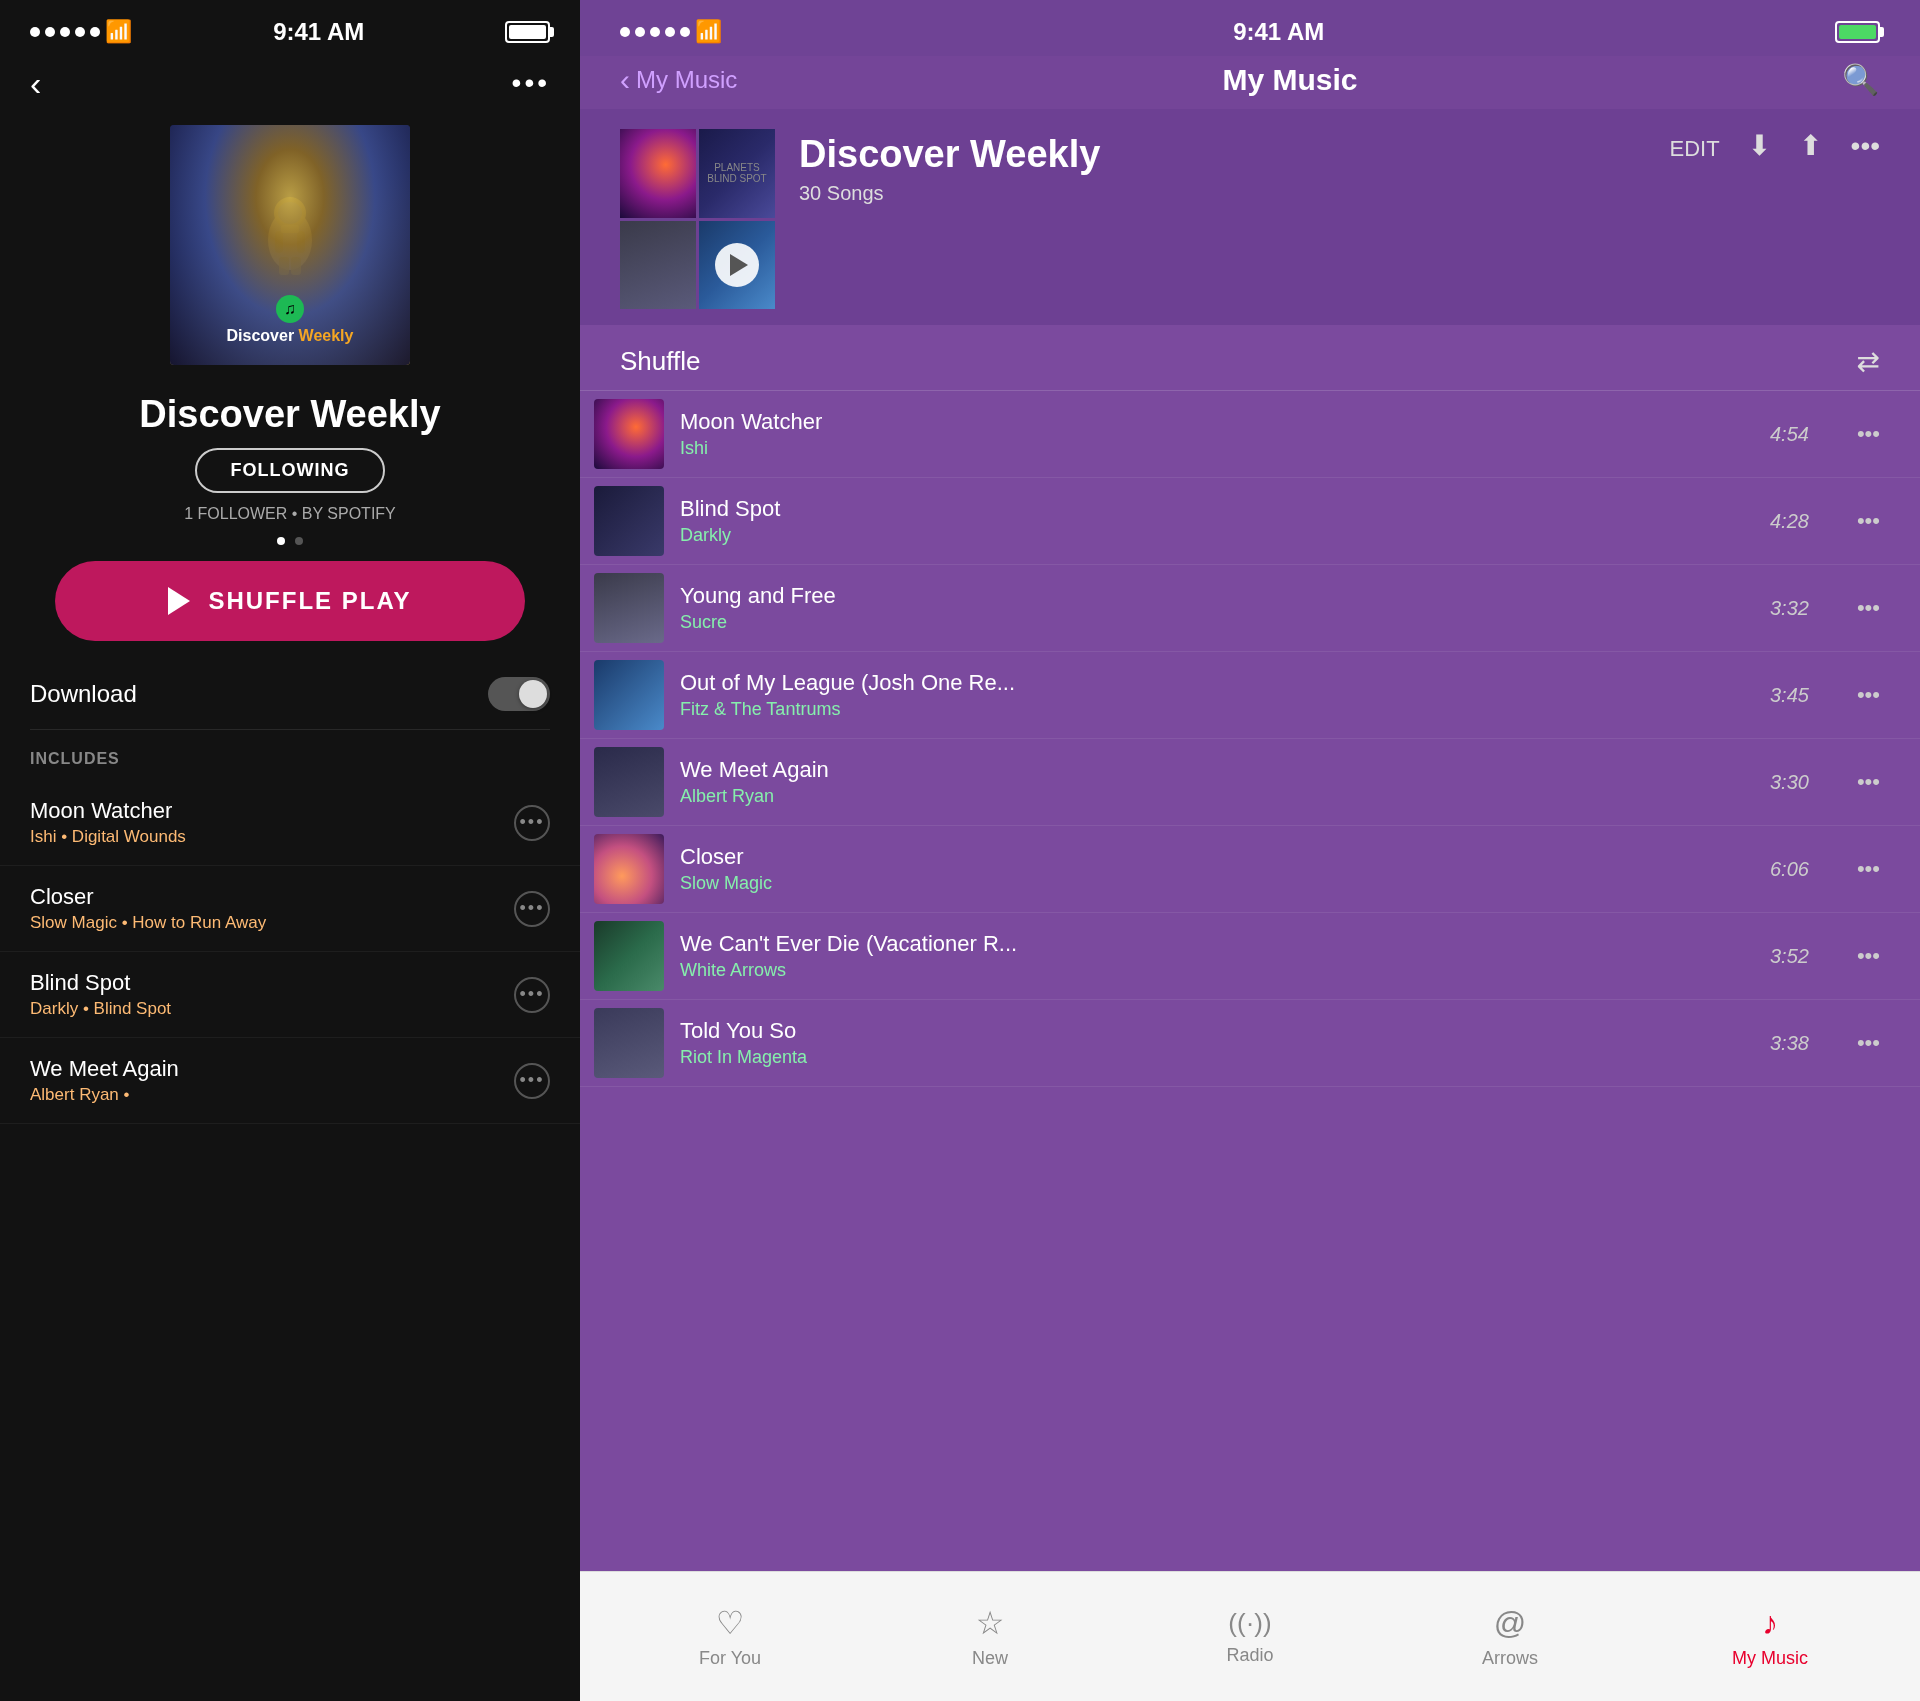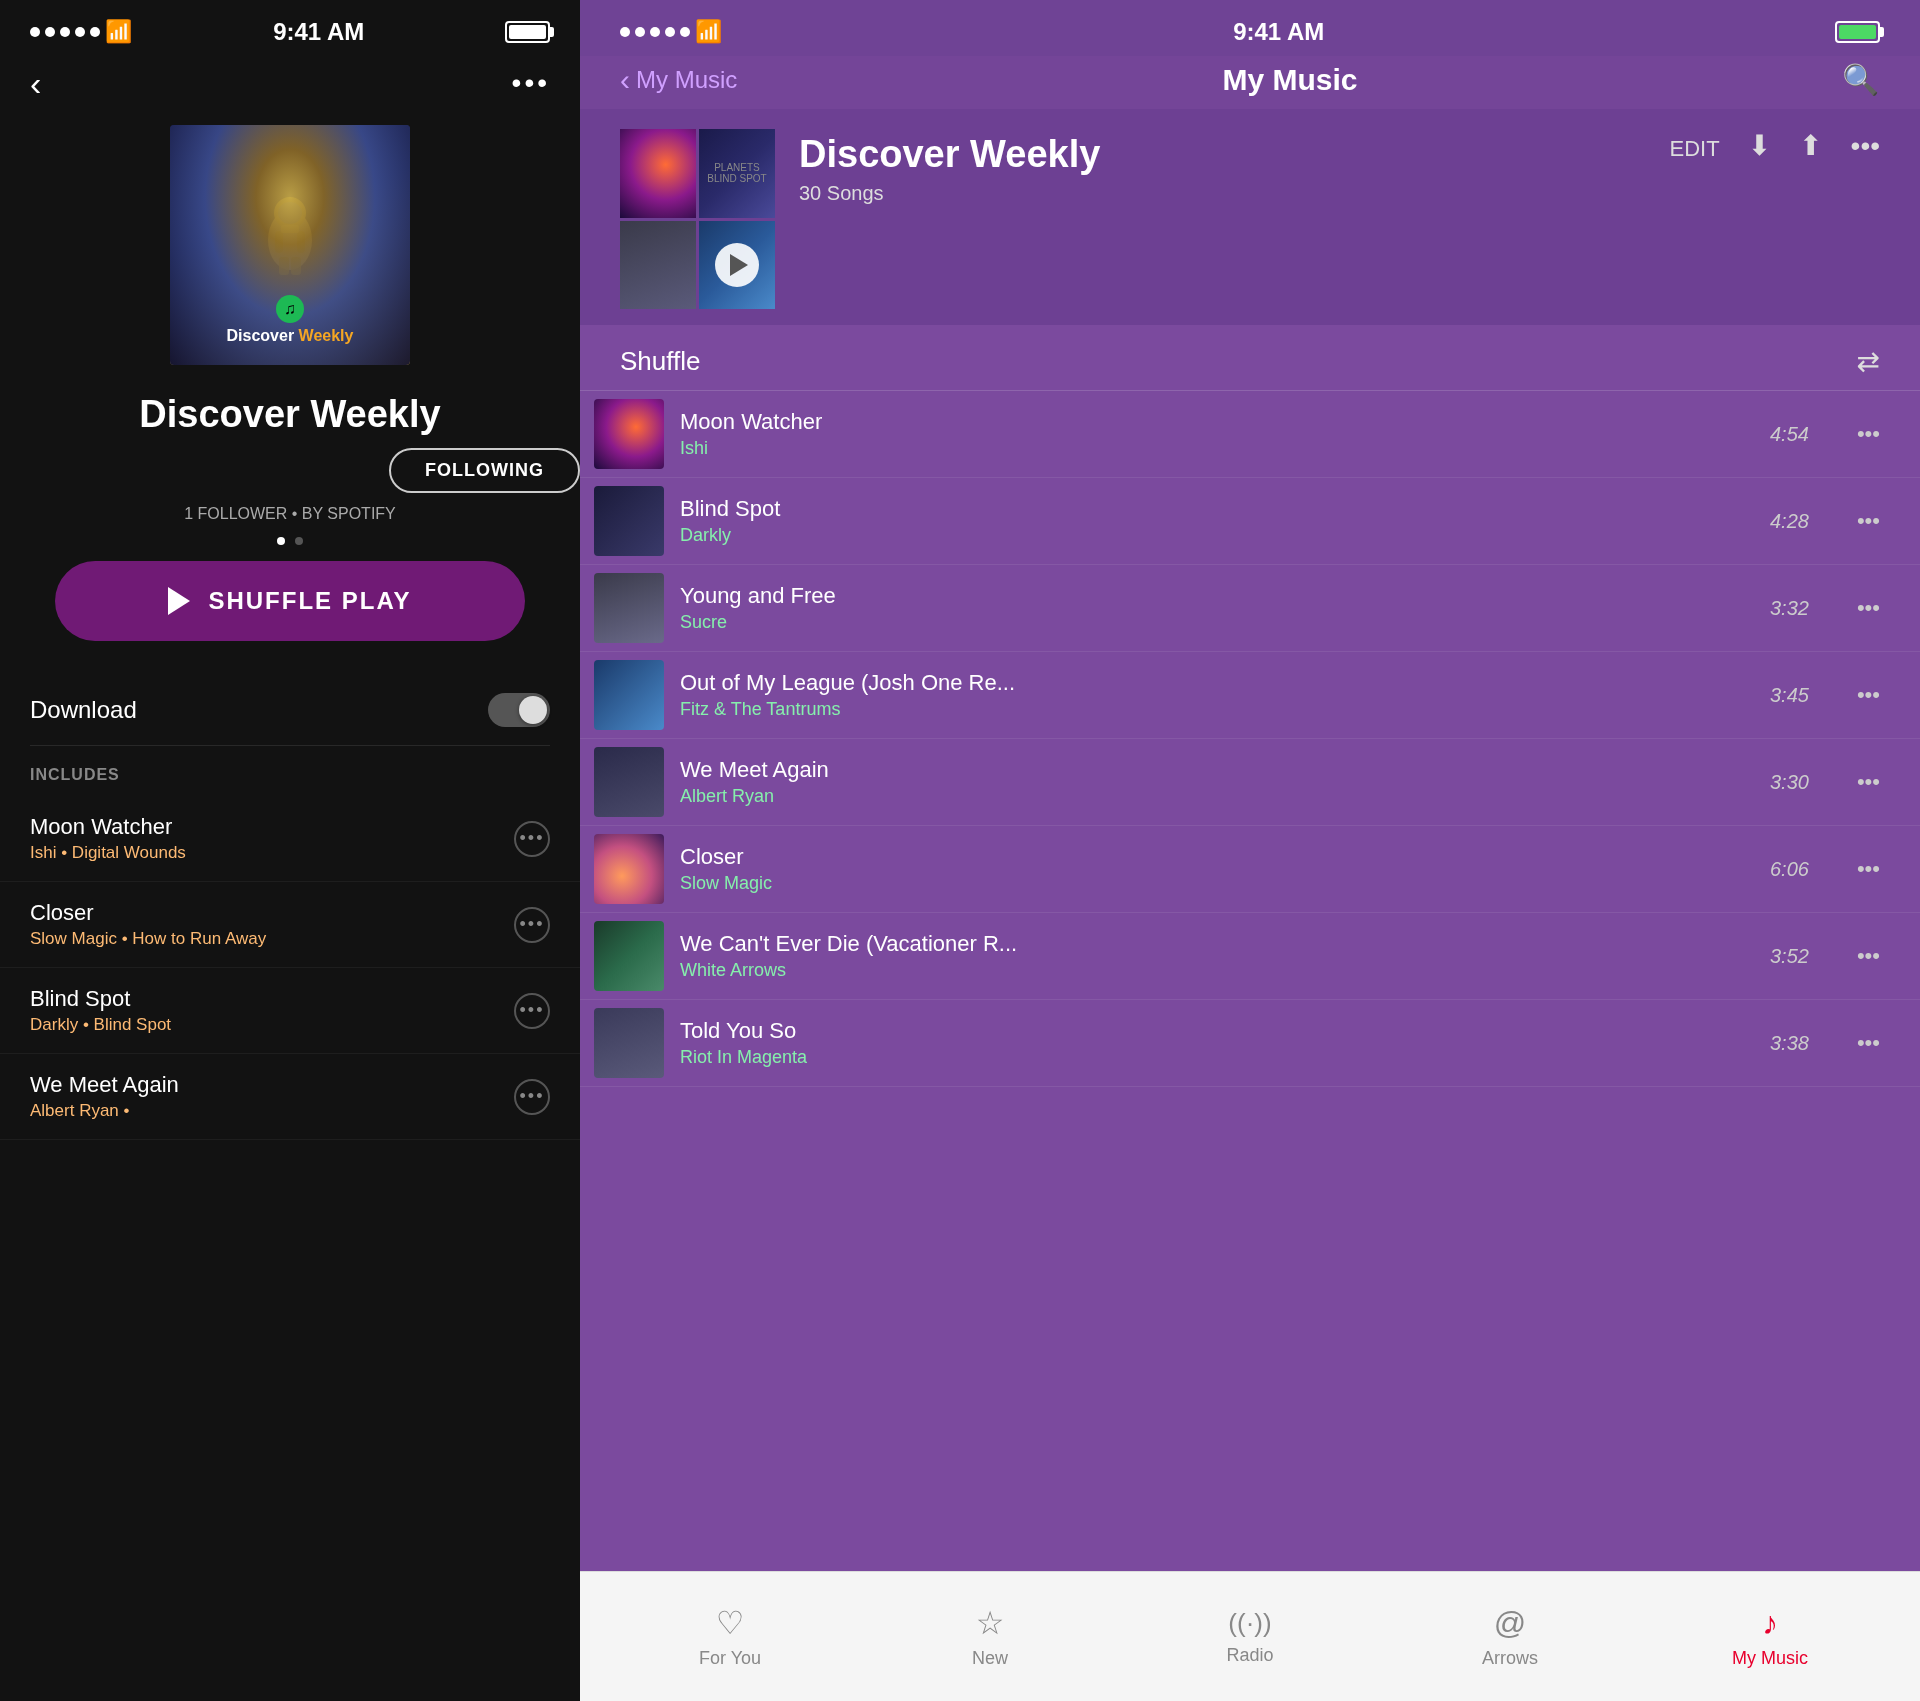--- a/index.html
+++ b/index.html
@@ -114,21 +114,21 @@
     .playlist-title {
       text-align: center;
       color: #fff;
       font-size: 38px;
       font-weight: 700;
       padding: 8px 30px 4px;
     }
 
     .following-btn {
       display: flex;
-      justify-content: flex-end;
+      justify-content: center;
       padding: 8px 0;
     }
     .following-btn button {
       border: 2px solid #ccc;
       background: transparent;
       color: #fff;
       padding: 10px 34px;
       border-radius: 30px;
       font-size: 18px;
       font-weight: 700;
@@ -150,22 +150,22 @@
       padding: 6px 0 16px;
     }
     .dots-indicator .ind-dot {
       width: 8px; height: 8px; border-radius: 50%; background: #555;
     }
     .dots-indicator .ind-dot.active {
       background: #fff;
     }
 
     .shuffle-play-btn {
-      margin: 0 55px 36px;
-      background: #701a75;
+      margin: 0 55px 20px;
+      background: #be185d;
       border: none;
       border-radius: 40px;
       padding: 26px 0;
       display: flex;
       align-items: center;
       justify-content: center;
       gap: 18px;
       cursor: pointer;
     }
     .shuffle-play-btn .play-icon {

